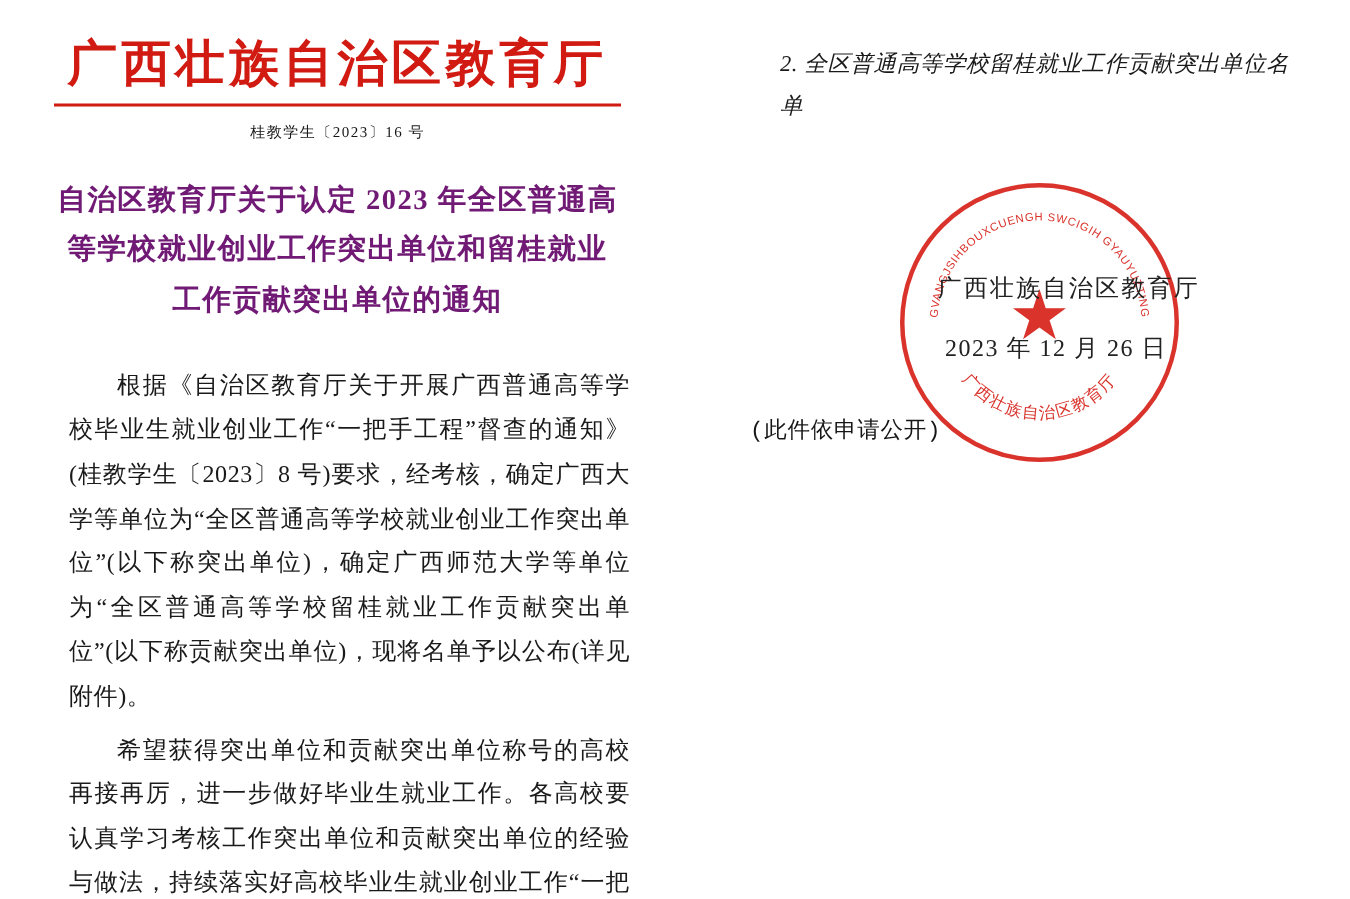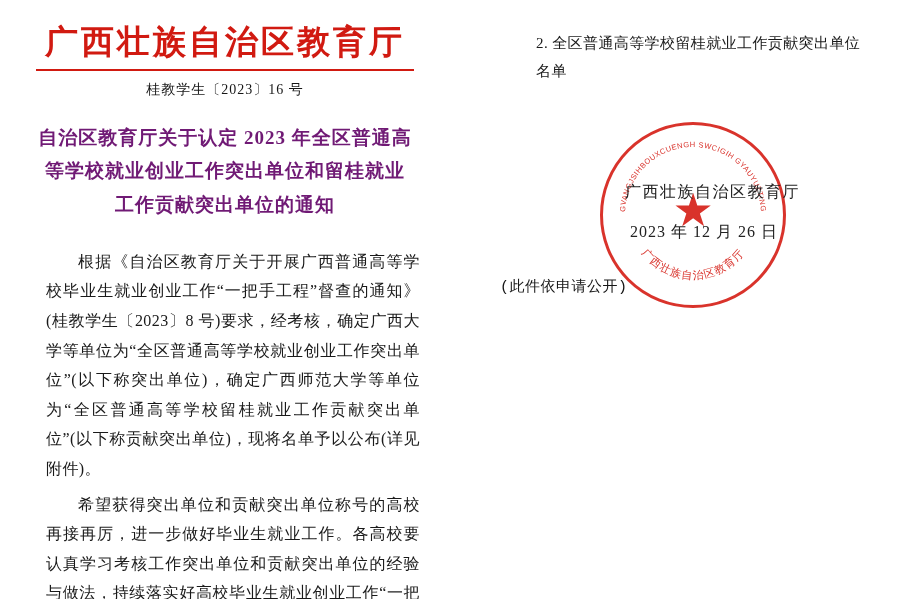--- a/index.html
+++ b/index.html
@@ -48,21 +48,21 @@
     margin: 10px 0 4px 0;
     white-space: nowrap;
   }
   .masthead-rule {
     border: none;
     border-top: 2px solid #d11a11;
     margin: 2px 6px 10px 6px;
   }
   .doc-number {
     text-align: center;
-    font-size: 14px;
+    font-size: 10px;
     letter-spacing: 1px;
     margin: 6px 0 22px 0;
     color: #161616;
   }
   .doc-title {
     text-align: center;
     font-weight: bold;
     font-size: 19px;
     line-height: 1.75;
     letter-spacing: 1px;
@@ -149,22 +149,23 @@
     left: 20px;
     top: 165px;
     font-size: 15px;
     letter-spacing: 0.5px;
     color: #161616;
     font-family: Liberation Mono, monospace;
   }
   .right-list-item {
     font-size: 15px;
     letter-spacing: 0.4px;
-    margin: 20px 0 0 56px;
+    margin: 20px 0 0 40px;
     line-height: 1.85;
+    font-style: italic;
   }
 </style>
 </head>
 <body>
 
 <div class="page">
 
   <div class="col-left">
 
     <div class="masthead">广西壮族自治区教育厅</div>

